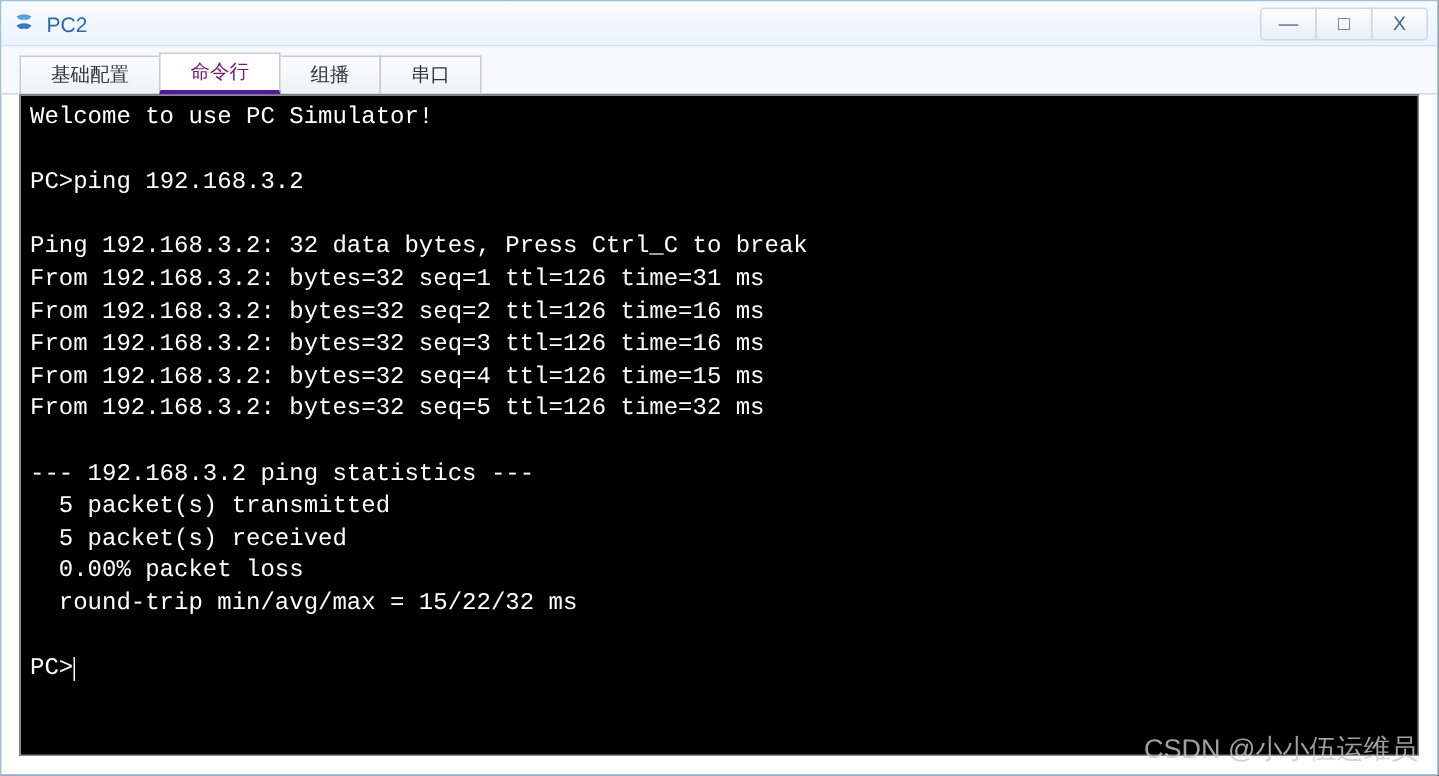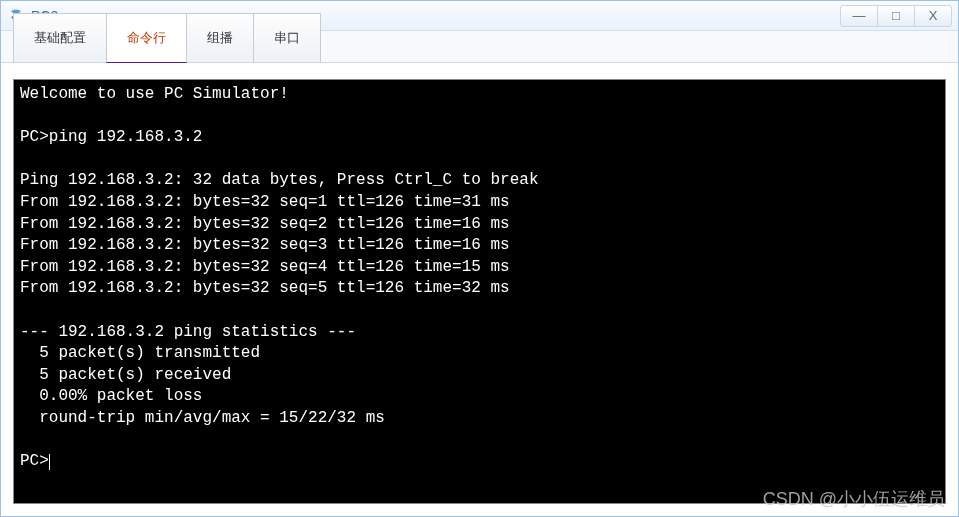--- a/index.html
+++ b/index.html
@@ -63,48 +63,48 @@
     .tabbar {
       height: 32px;
       background: #f7f9fc;
       border-bottom: 1px solid #d0d8e0;
       display: flex;
       align-items: flex-end;
       padding: 4px 12px 0 12px;
       gap: 0;
     }
     .tab {
-      padding: 15px 20px;
+      padding: 3px 20px;
       font-size: 13px;
       color: #333;
       background: linear-gradient(to bottom,#fdfdfd,#eef1f6);
       border: 1px solid #c5ccd6;
       border-bottom: none;
       cursor: pointer;
       margin-right: -1px;
       position: relative;
     }
     .tab.active {
       background: #fff;
-      color: #c2410c;
+      color: #701a75;
       z-index: 2;
-      border-bottom: 1px solid #4c1d95;
+      border-bottom: 3px solid #4c1d95;
       margin-bottom: -1px;
     }
     .terminal {
       flex: 1;
       background: #000;
       color: #fff;
       font-family: "Courier New", monospace;
       font-size: 16px;
       line-height: 1.35;
       padding: 4px 6px;
       white-space: pre;
       overflow: hidden;
-      margin: 16px 12px 12px 12px;
+      margin: 0 12px 12px 12px;
       border: 1px solid #888;
     }
     .cursor {
       display: inline-block;
       width: 1px;
       height: 16px;
       background: #fff;
       vertical-align: text-bottom;
       animation: blink 1s step-end infinite;
     }

